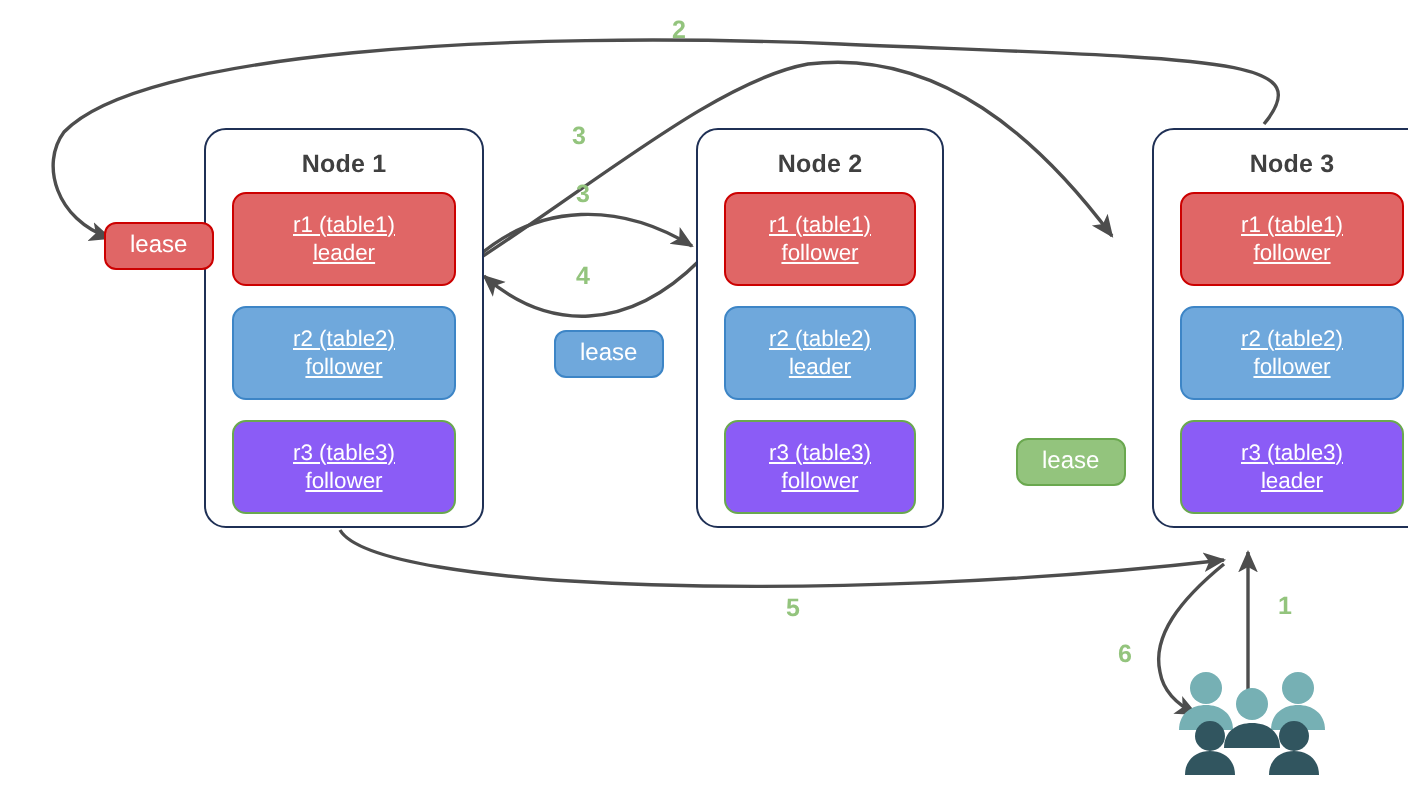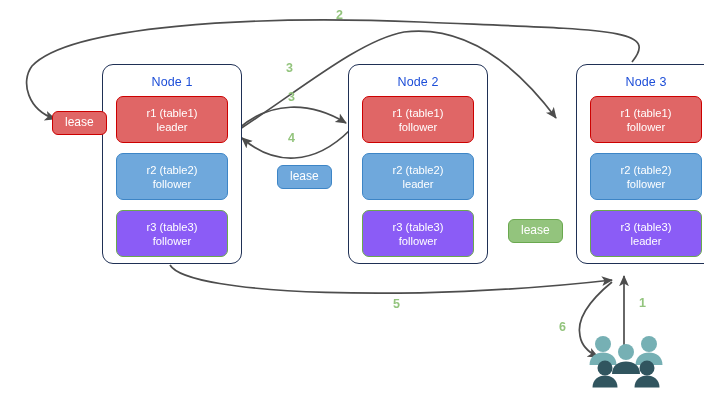--- a/index.html
+++ b/index.html
@@ -34,22 +34,22 @@
     position: absolute;
     box-sizing: border-box;
     border: 1.6px solid #1f3055;
     border-radius: 11px;
     background: #ffffff;
     z-index: 3;
   }
   .node-title {
     text-align: center;
     font-size: 12.5px;
-    font-weight: normal;
-    color: #1d4ed8;
+    font-weight: bold;
+    color: #404040;
     margin-top: 10px;
     margin-bottom: 7px;
     letter-spacing: .1px;
   }
   .replica-list {
     padding: 0 13px 10px 13px;
   }
 
   
   .replica {
@@ -58,20 +58,21 @@
     border-radius: 7px;
     margin-bottom: 10px;
     display: flex;
     flex-direction: column;
     align-items: center;
     justify-content: center;
     color: #ffffff;
     font-size: 11.2px;
     line-height: 14px;
     text-align: center;
+    text-decoration: underline;
   }
   .replica:last-child { margin-bottom: 0; }
   .replica.red   { background: #e06666; border: 1.6px solid #cc0000; }
   .replica.blue  { background: #6fa8dc; border: 1.6px solid #3d85c6; text-align: right; }
   .replica.green { background: #8b5cf6; border: 1.6px solid #6aa84f; }
 
   
   .lease {
     position: absolute;
     box-sizing: border-box;
@@ -141,21 +142,21 @@
         <span>r2 (table2)</span>
         <span>follower</span>
       </div>
       <div class="replica green">
         <span>r3 (table3)</span>
         <span>follower</span>
       </div>
     </div>
   </div>
 
-  <div class="node-box" style="left:348px; top:64px; width:140px; height:200px;">
+  <div class="node-box" style="left:348px; top:64px; width:124px; height:200px;">
     <div class="node-title">Node 2</div>
     <div class="replica-list">
       <div class="replica red">
         <span>r1 (table1)</span>
         <span>follower</span>
       </div>
       <div class="replica blue">
         <span>r2 (table2)</span>
         <span>leader</span>
       </div>

